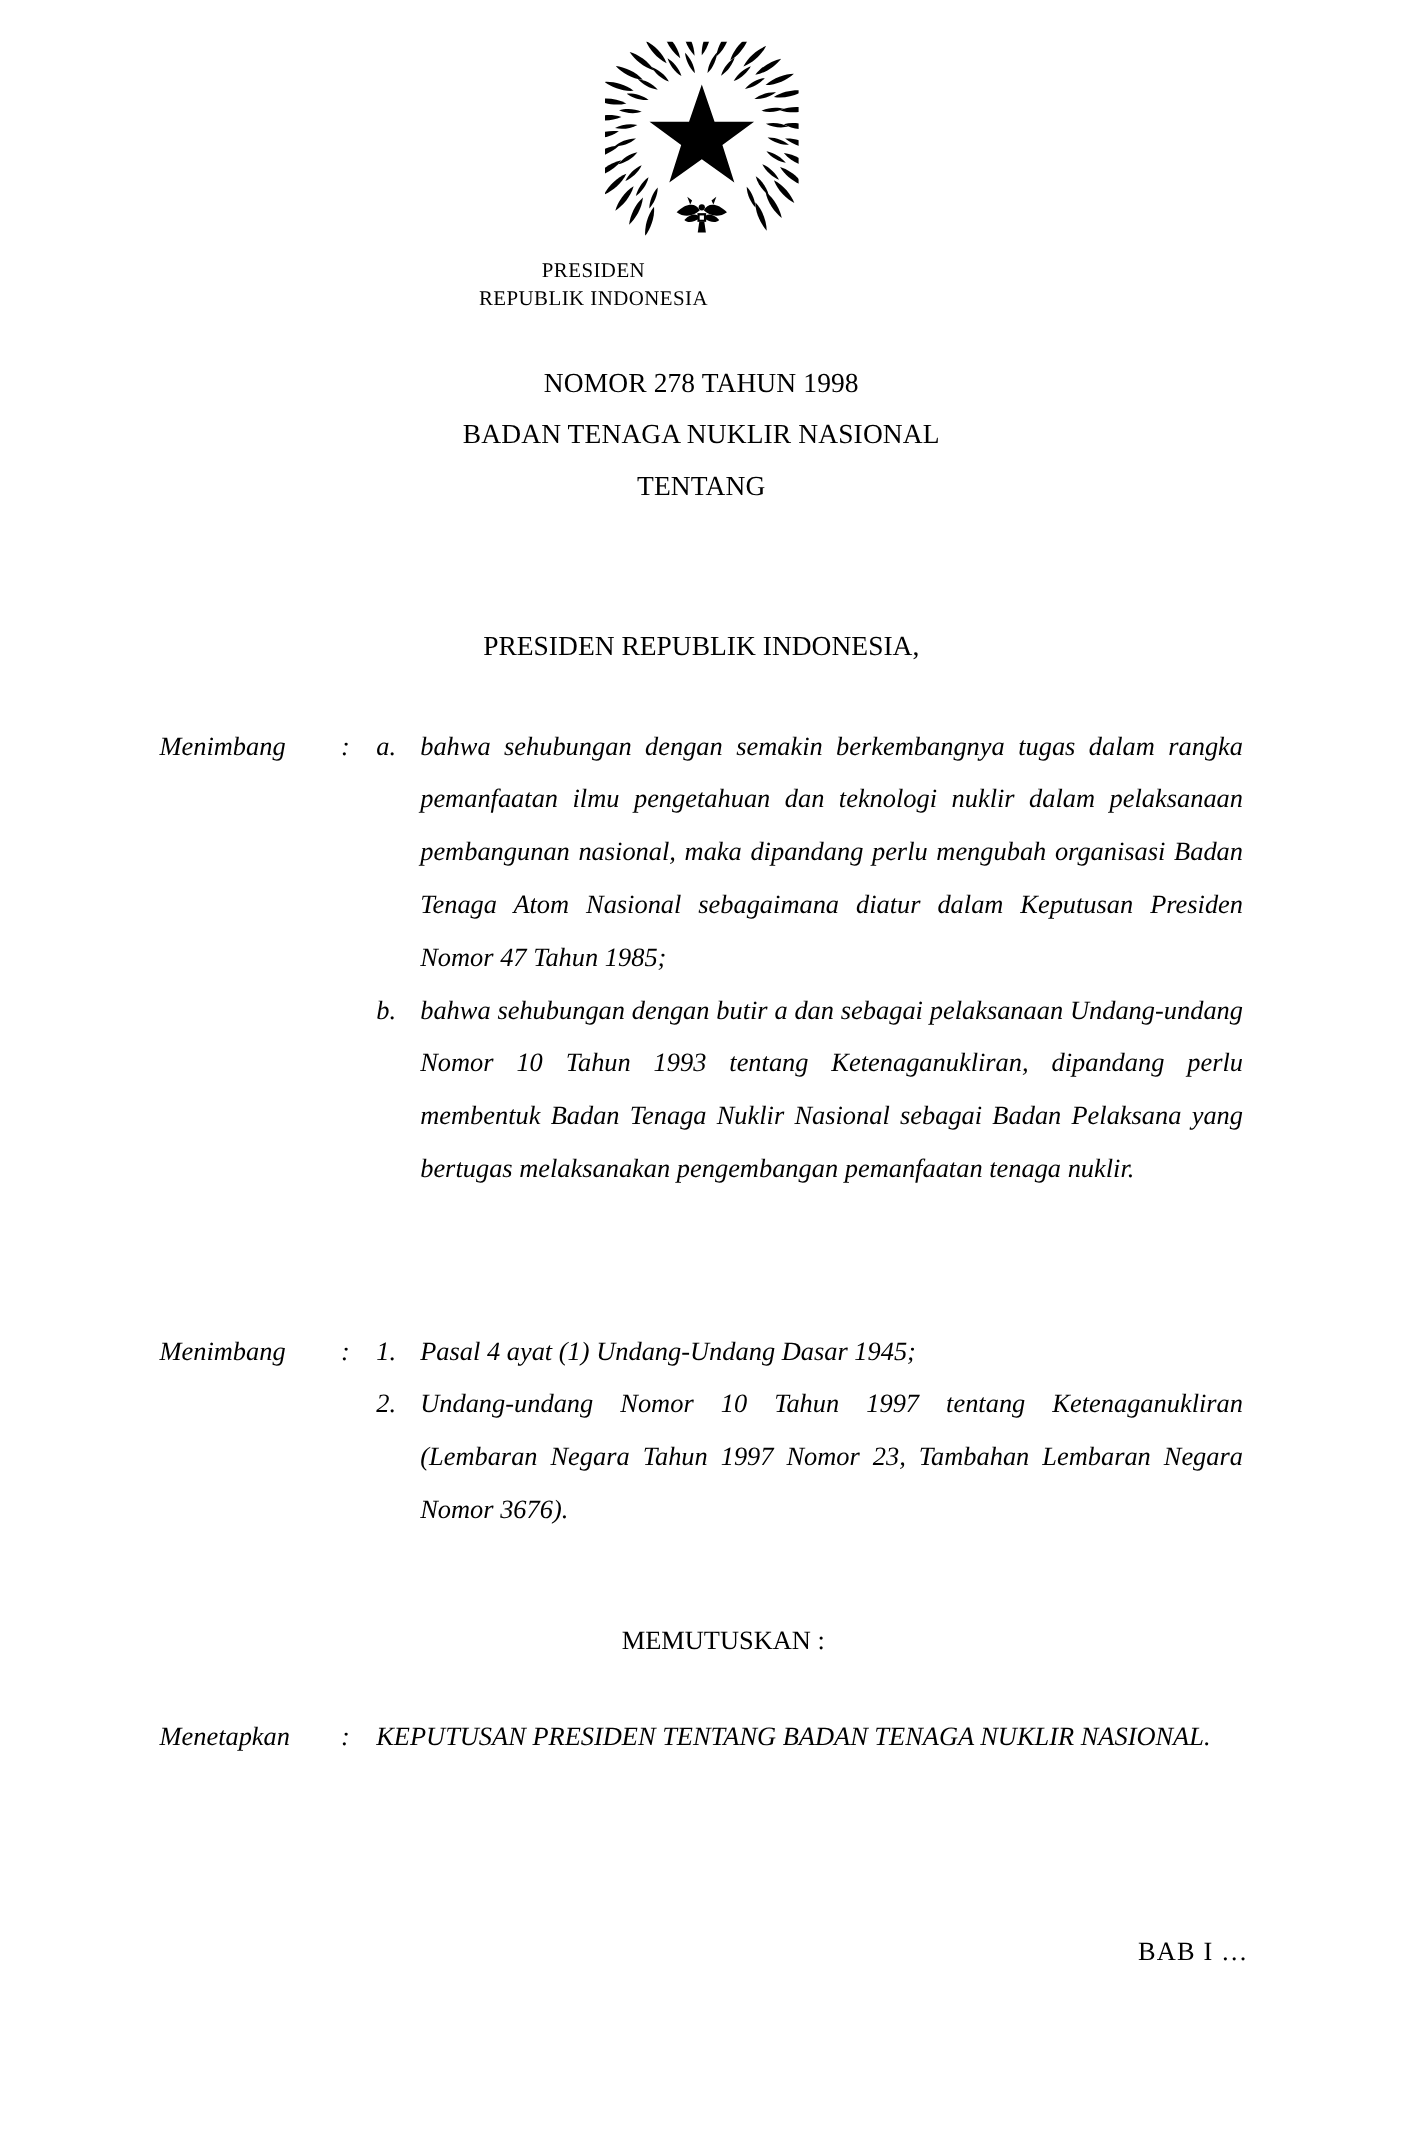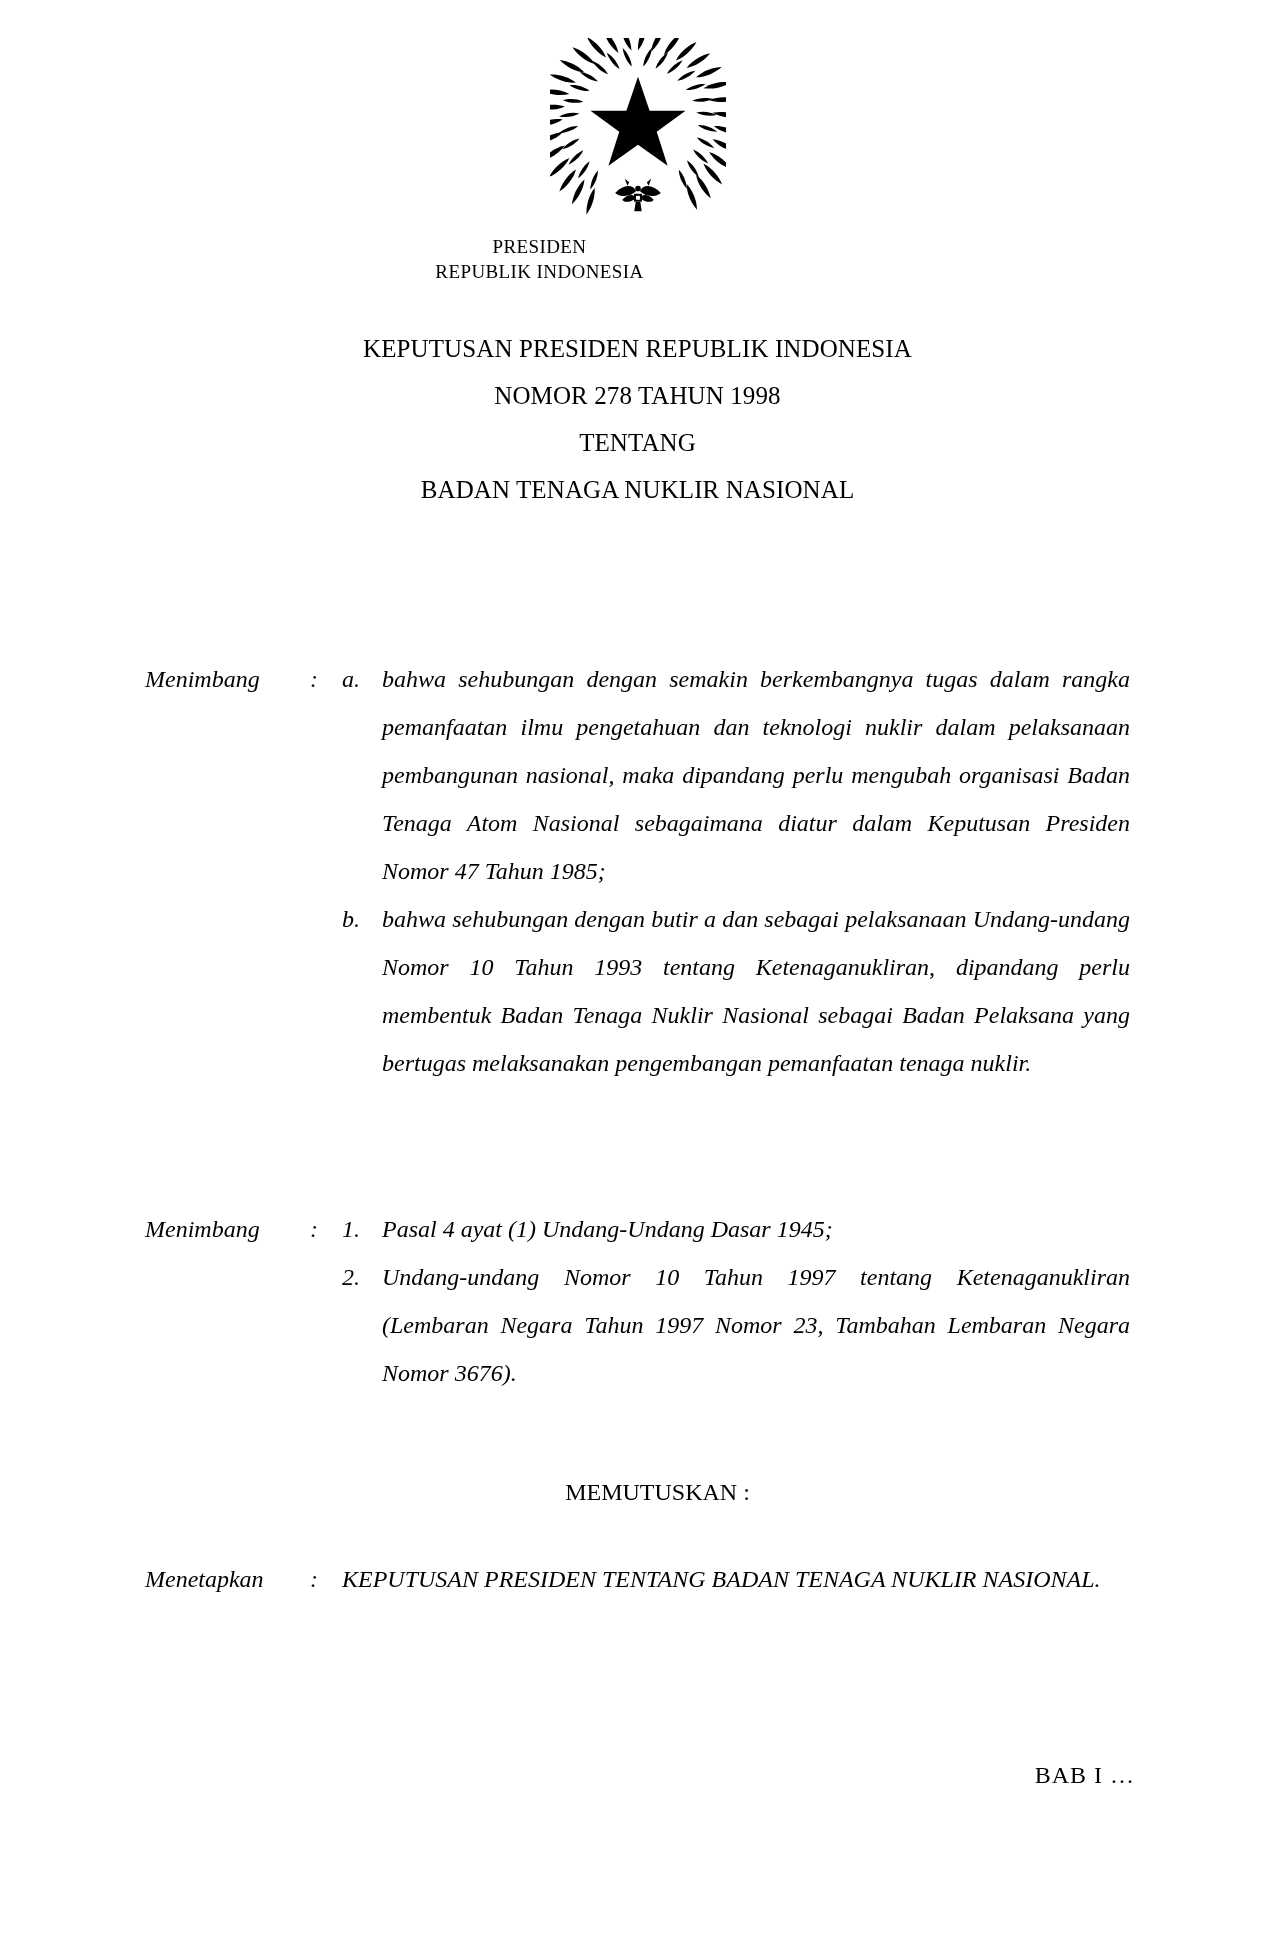--- a/index.html
+++ b/index.html
@@ -347,26 +347,26 @@
       </svg>
     </span>
   </div>
 
   <div class="header-caption">
     <div>PRESIDEN</div>
     <div>REPUBLIK INDONESIA</div>
   </div>
 
   <div class="title-block">
-    <div>KEPUTUSAN PRESIDEN REPUBLIK INDONESIA</div>
     <div>NOMOR 278 TAHUN 1998</div>
+    <div>BADAN TENAGA NUKLIR NASIONAL</div>
     <div>TENTANG</div>
-    <div>BADAN TENAGA NUKLIR NASIONAL</div>
-  </div>
-
+  </div>
+
+  <div class="subtitle-block">PRESIDEN REPUBLIK INDONESIA,</div>
 
   <div class="clause" id="clause-menimbang">
     <div class="clause-row">
       <div class="clause-label">Menimbang</div>
       <div class="clause-colon">:</div>
       <div class="clause-items">
         <div class="item">
           <div class="item-marker">a.</div>
           <div class="item-text justified-block">bahwa sehubungan dengan semakin berkembangnya tugas dalam rangka pemanfaatan ilmu pengetahuan dan teknologi nuklir dalam pelaksanaan pembangunan nasional, maka dipandang perlu mengubah organisasi Badan Tenaga Atom Nasional sebagaimana diatur dalam Keputusan Presiden Nomor 47 Tahun 1985;</div>
         </div>

